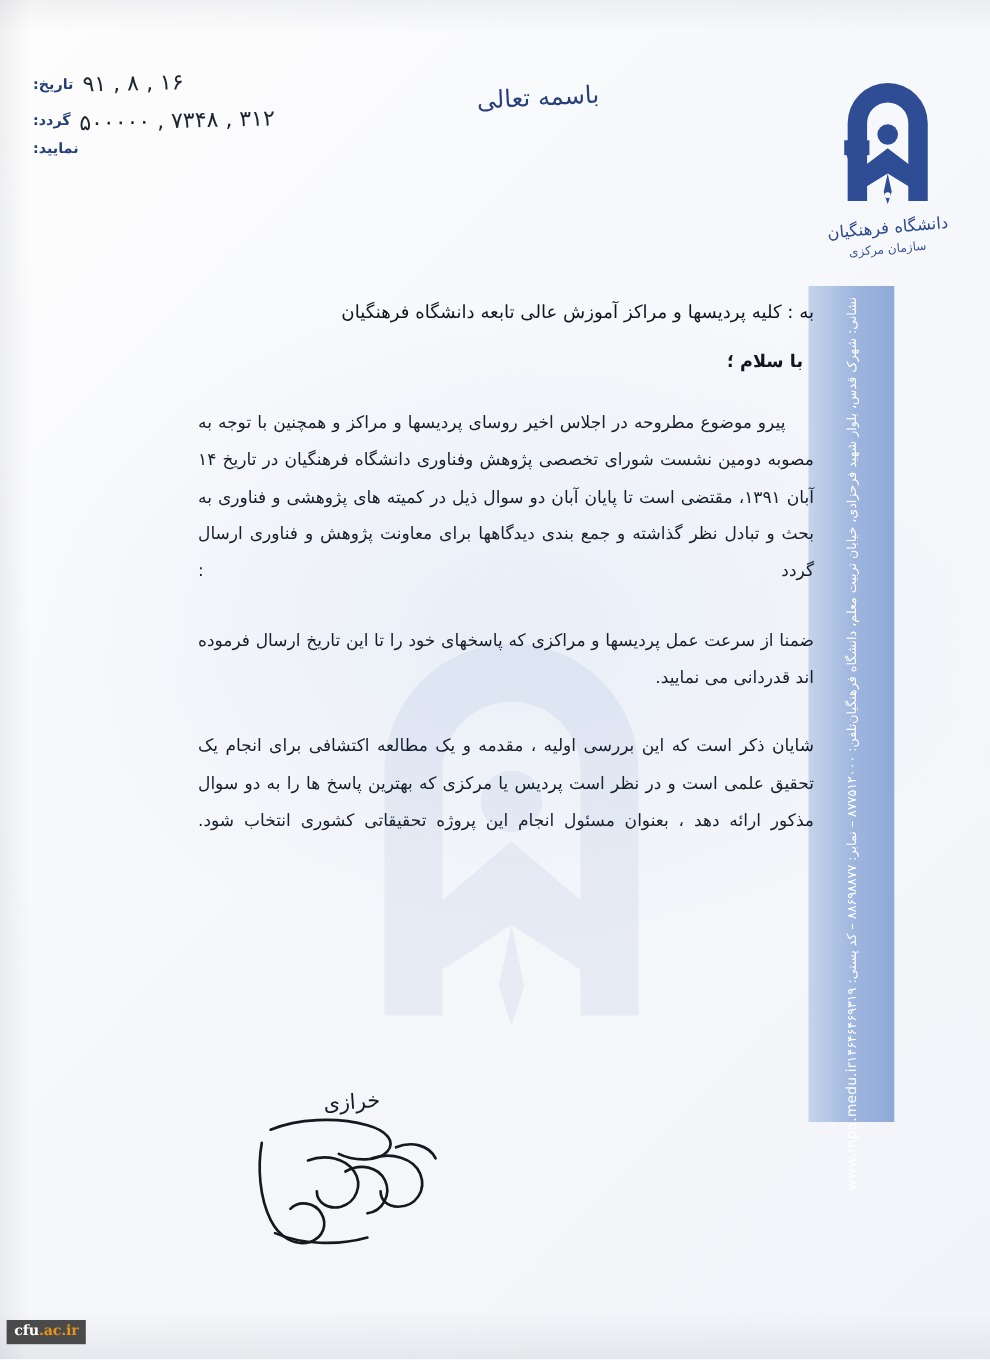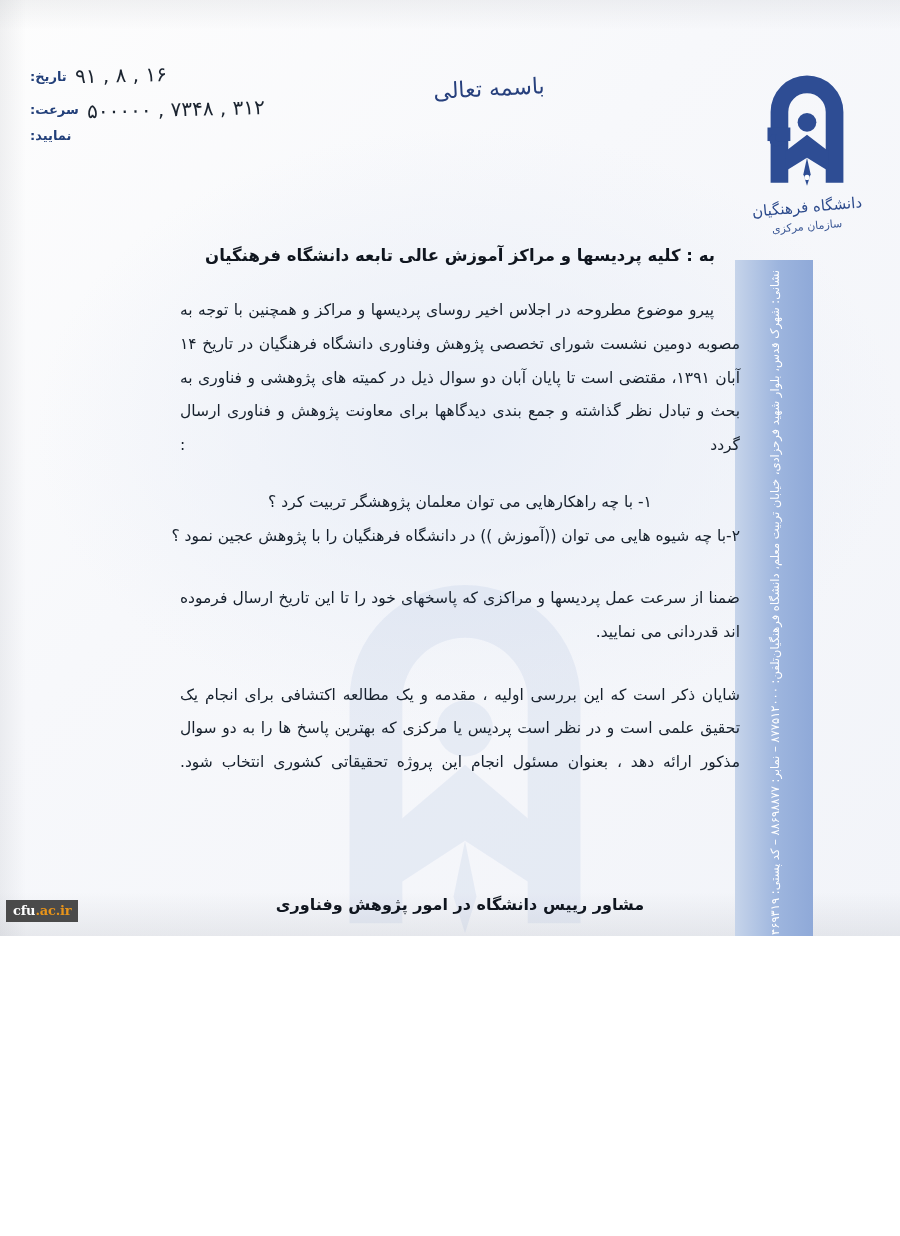--- a/index.html
+++ b/index.html
@@ -4,21 +4,21 @@
 <title>Farhangian University Letter</title>
 <style>
   html, body {
     margin: 0;
     padding: 0;
     background: #ffffff;
   }
   .page {
     position: relative;
     width: 900px;
-    height: 936px;
+    height: 1236px;
     overflow: hidden;
     background:
       radial-gradient(ellipse 600px 420px at 52% 46%, #e9eef7 0%, rgba(233,238,247,0) 72%),
       linear-gradient(135deg, #fdfdfd 0%, #f7f8fb 40%, #f2f4f9 100%);
     font-family: "DejaVu Sans", "Liberation Sans", sans-serif;
     color: #121820;
   }
 
   
   .bg-watermark {
@@ -162,25 +162,26 @@
   .body {
     position: absolute;
     left: 180px;
     top: 246px;
     width: 560px;
     direction: rtl;
     text-align: justify;
   }
   .addressee {
     font-size: 16.5px;
-    font-weight: bold;
+    font-weight: normal;
     color: #10161f;
     margin-bottom: 26px;
-    text-align: center;
+    text-align: right;
     letter-spacing: 0.1px;
+    margin-top: 28px;
   }
   .greeting {
     font-size: 16px;
     font-weight: bold;
     color: #10161f;
     margin-bottom: 30px;
     margin-right: 10px;
   }
   .para {
     font-size: 15.5px;
@@ -275,21 +276,21 @@
       <path d="M100 180 L93 214 L100 236 L107 214 Z" fill="#6f8ec9"></path>
     </svg>
   </div>
 
   <div class="meta-block">
     <div class="meta-row">
       <span class="meta-label">تاریخ:</span>
       <span class="meta-value">۱۶ , ۸ , ۹۱</span>
     </div>
     <div class="meta-row">
-      <span class="meta-label">سرعت:</span>
+      <span class="meta-label">گردد:</span>
       <span class="meta-value">۳۱۲ , ۷۳۴۸ , ۵۰۰۰۰۰</span>
     </div>
     <div class="meta-row attachment">
       <span class="meta-label">نمایید:</span>
       <span class="meta-value"></span>
     </div>
   </div>
 
   <div class="basmala">باسمه تعالی</div>
 
@@ -310,33 +311,31 @@
   <div class="sidebar">
     <div class="sidebar-inner">
       <span class="sidebar-line">نشانی: شهرک قدس، بلوار شهید فرحزادی، خیابان تربیت معلم، دانشگاه فرهنگیان</span>
       <span class="sidebar-line">تلفن: ۸۷۷۵۱۲۰۰۰ – نمابر: ۸۸۶۹۸۸۷۷ – کد پستی: ۱۴۶۴۶۴۶۹۳۱۹</span>
       <span class="sidebar-line web">www.mpa.medu.ir</span>
     </div>
   </div>
 
   <div class="body">
     <div class="addressee">به : کلیه پردیسها و مراکز آموزش عالی تابعه دانشگاه فرهنگیان</div>
+    <div class="greeting">با سلام ؛</div>
     <p class="para">پیرو موضوع مطروحه در اجلاس اخیر روسای  پردیسها و مراکز و همچنین با توجه به مصوبه دومین نشست شورای تخصصی پژوهش وفناوری دانشگاه فرهنگیان در تاریخ ۱۴ آبان ۱۳۹۱، مقتضی است تا پایان آبان دو سوال ذیل در کمیته های پژوهشی و  فناوری به بحث و تبادل نظر گذاشته و جمع بندی دیدگاهها برای معاونت پژوهش و فناوری ارسال گردد :</p>
 
     <div class="question-list">
-      <div class="question">۱- با چه راهکارهایی می توان معلمان پژوهشگر تربیت کرد ؟</div>
-      <div class="question">۲-با چه شیوه هایی می توان ((آموزش )) در دانشگاه فرهنگیان را با پژوهش عجین نمود ؟</div>
     </div>
 
     <p class="para no-indent last-right">ضمنا از سرعت عمل پردیسها و مراکزی که پاسخهای خود را تا این تاریخ ارسال فرموده اند قدردانی می نمایید.</p>
     <p class="para no-indent">شایان ذکر است که این بررسی اولیه ، مقدمه و یک مطالعه اکتشافی برای انجام یک تحقیق علمی است و در نظر است  پردیس یا مرکزی که  بهترین  پاسخ ها  را  به  دو  سوال مذکور ارائه دهد ، بعنوان  مسئول  انجام  این پروژه تحقیقاتی کشوری  انتخاب شود.</p>
   </div>
 
   <div class="closing-block">
-    <div class="closing-2">مشاور رییس دانشگاه در امور پژوهش وفناوری</div>
   </div>
 
   <div class="signature">
     <span class="sign-name">خرازی</span>
     <svg class="sign-mark" viewBox="0 0 230 140" xmlns="http://www.w3.org/2000/svg">
       <g fill="none" stroke="#15181d" stroke-width="2.4" stroke-linecap="round" stroke-linejoin="round">
         <path d="M36 18 C60 8 96 6 124 14 C142 19 150 29 142 38 C134 47 112 47 98 40"></path>
         <path d="M28 30 C24 52 26 80 36 100 C44 116 58 124 72 120 C84 116 88 104 82 94 C76 84 62 82 54 90"></path>
         <path d="M70 46 C86 40 104 44 112 56 C120 68 114 84 100 88 C88 91 78 84 78 74"></path>
         <path d="M104 56 C118 48 134 52 140 64 C146 77 138 92 124 94"></path>

